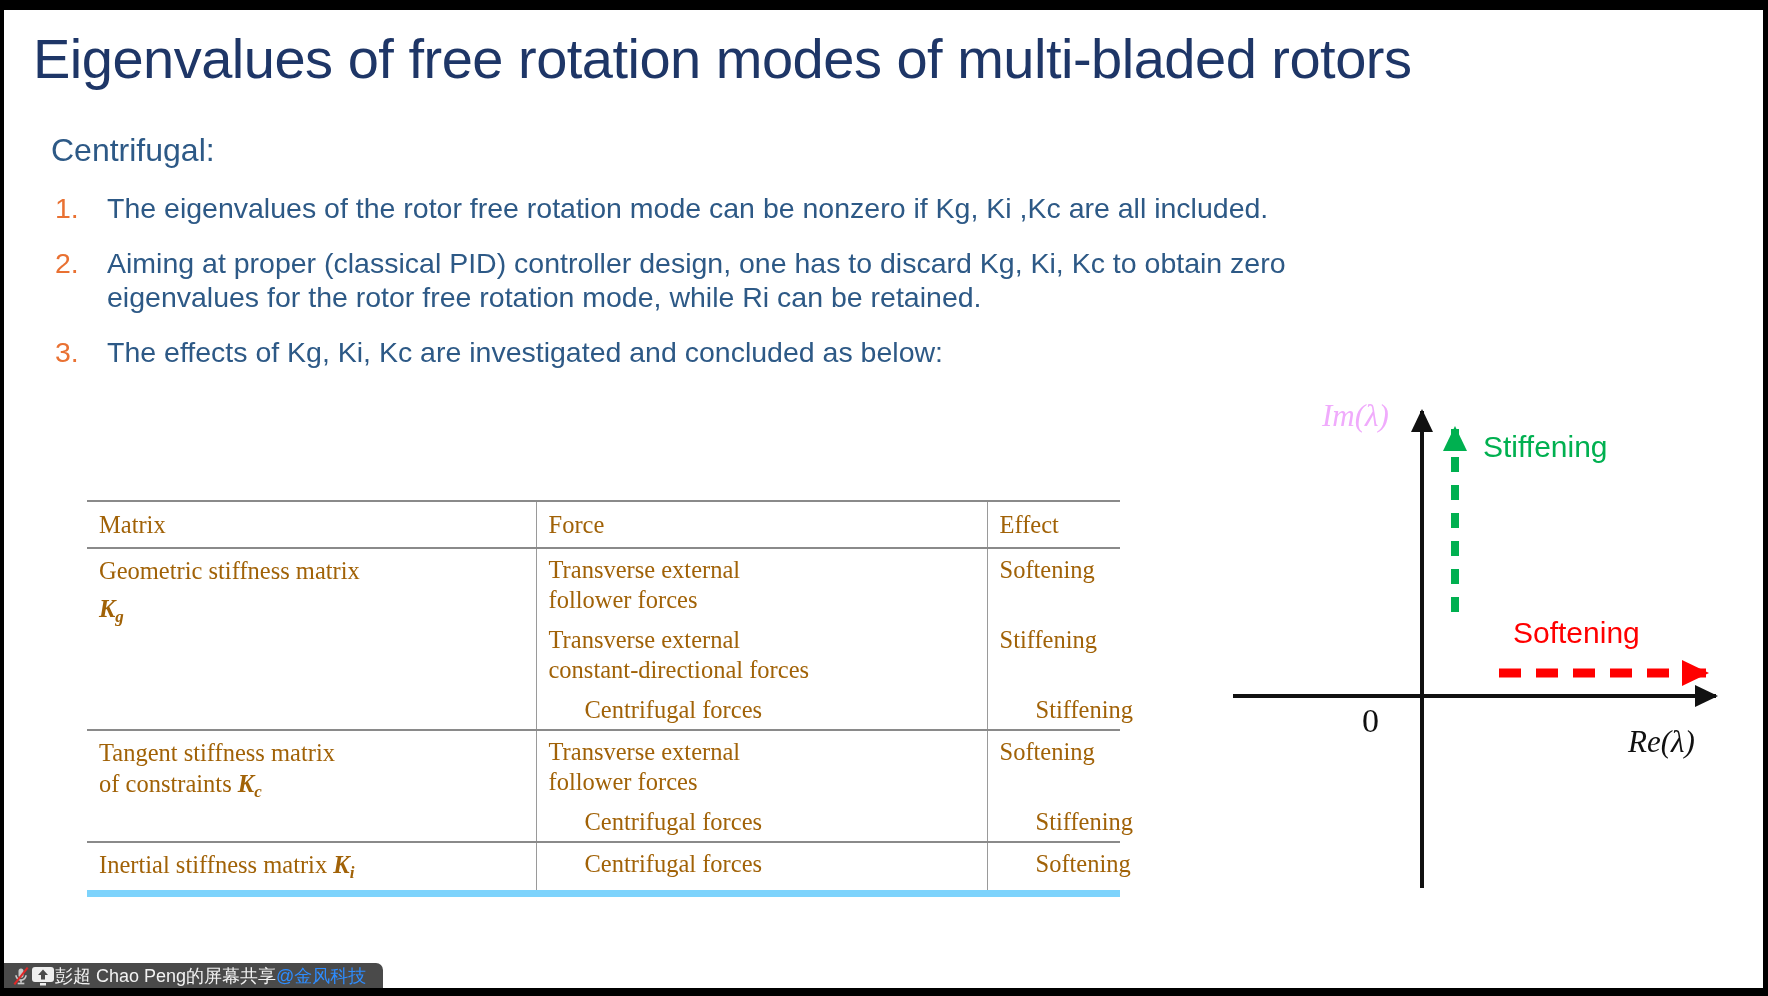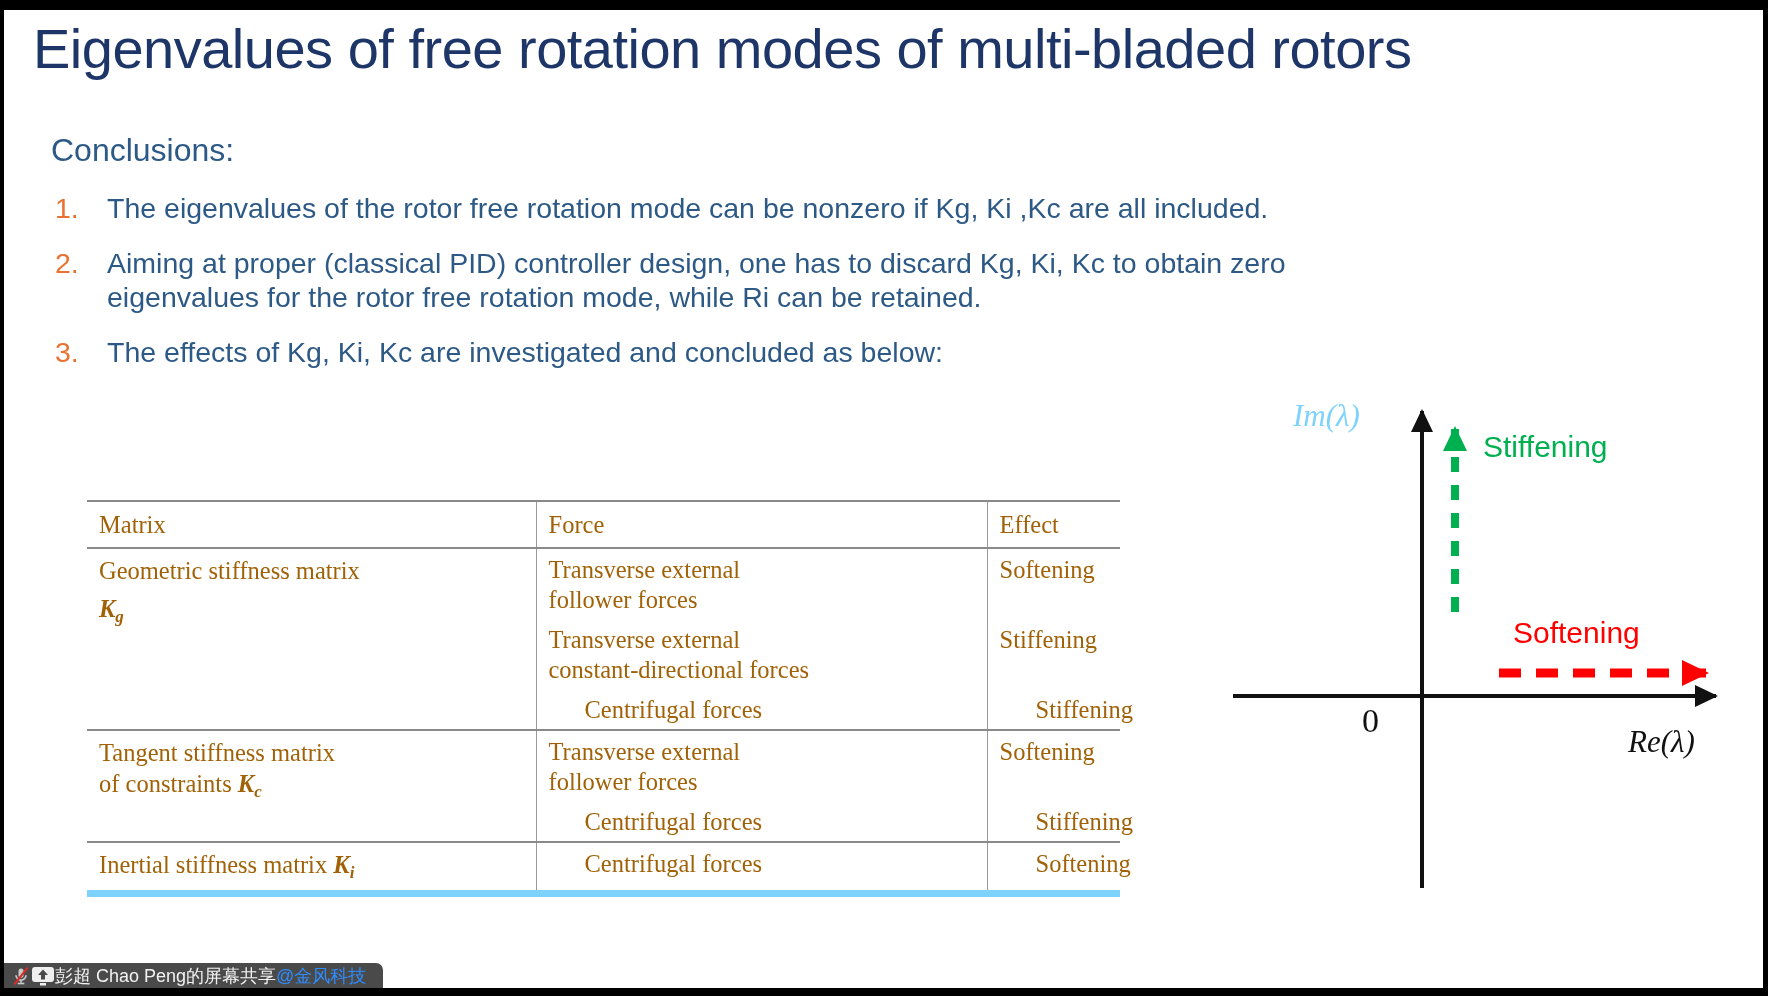--- a/index.html
+++ b/index.html
@@ -1,20 +1,20 @@
 <!DOCTYPE html>
 <html><head>
 <meta charset="utf-8">
 <style>
   html,body{margin:0;padding:0;background:#000;}
   .canvas{position:relative;width:1768px;height:996px;background:#000;overflow:hidden;
           font-family:"Liberation Sans", sans-serif;}
   .slide{position:absolute;left:4px;top:10px;width:1759px;height:978px;background:#ffffff;}
 
-  .title{position:absolute;left:33px;top:16px;font-size:56px;color:#1E3667;
+  .title{position:absolute;left:33px;top:26px;font-size:56px;color:#1E3667;
          letter-spacing:-0.5px;white-space:nowrap;}
   .conclusions{position:absolute;left:51px;top:132px;font-size:32px;color:#2D5986;}
 
   .item{position:absolute;left:55px;display:flex;font-size:28.5px;color:#2D5986;line-height:1.2;}
   .item .num{color:#E97132;width:52px;flex:none;}
   .item .txt{white-space:pre-line;width:1490px;}
   #item1{top:191px;} #item2{top:246px;} #item3{top:335px;}
 
   
   .matrix-table{position:absolute;left:87px;top:500px;width:1033px;border-collapse:collapse;
@@ -31,41 +31,41 @@
   td.ef{padding:6px 0 4px 12px;line-height:30px;}
   .row-2l td.fc, .row-2l td.ef{height:60px;}
   .row-1l td.fc, .row-1l td.ef{height:30px;padding-left:48px;}
   .ksym{font-weight:bold;font-style:italic;}
   .ksub{font-weight:bold;font-style:italic;font-size:17px;vertical-align:-5px;}
   .symline{margin-top:7px;}
 
   
   .diagram-svg{position:absolute;left:1230px;top:395px;}
   .dlabel{position:absolute;white-space:nowrap;}
-  .lbl-im{left:1293px;top:398px;font:italic 31px "Liberation Serif", serif;color:#7dd3fc;}
+  .lbl-im{left:1322px;top:398px;font:italic 31px "Liberation Serif", serif;color:#f0abfc;}
   .lbl-re{left:1628px;top:724px;font:italic 31px "Liberation Serif", serif;color:#111;}
   .lbl-zero{left:1362px;top:702px;font:34px "Liberation Serif", serif;color:#111;}
   .lbl-stiff{left:1483px;top:430px;font-size:30px;color:#00B050;}
   .lbl-soft{left:1513px;top:616px;font-size:30px;color:#FF0000;}
 
   
   .share-bar{position:absolute;left:4px;top:963px;width:379px;height:25px;background:#4A4A4A;
     border-top-right-radius:7px;display:flex;align-items:center;padding-left:7px;
     box-sizing:border-box;}
   .share-name{font-size:18px;color:#F2F2F2;white-space:nowrap;}
   .share-mention{font-size:18px;color:#2D8CFF;white-space:nowrap;cursor:pointer;}
 </style>
 </head>
 <body>
 
 <div class="canvas">
   <div class="slide"></div>
 
   <div class="title">Eigenvalues of free rotation modes of multi-bladed rotors</div>
-  <div class="conclusions">Conclusions:</div>
+  <div class="conclusions">Centrifugal:</div>
 
   <div class="item" id="item1">
     <span class="num">1.</span>
     <span class="txt">The eigenvalues of the rotor free rotation mode can be nonzero if Kg, Ki ,Kc are all included.</span>
   </div>
   <div class="item" id="item2">
     <span class="num">2.</span>
     <span class="txt">Aiming at proper (classical PID) controller design, one has to discard Kg, Ki, Kc to obtain zero
 eigenvalues for the rotor free rotation mode, while Ri can be retained.</span>
   </div>

